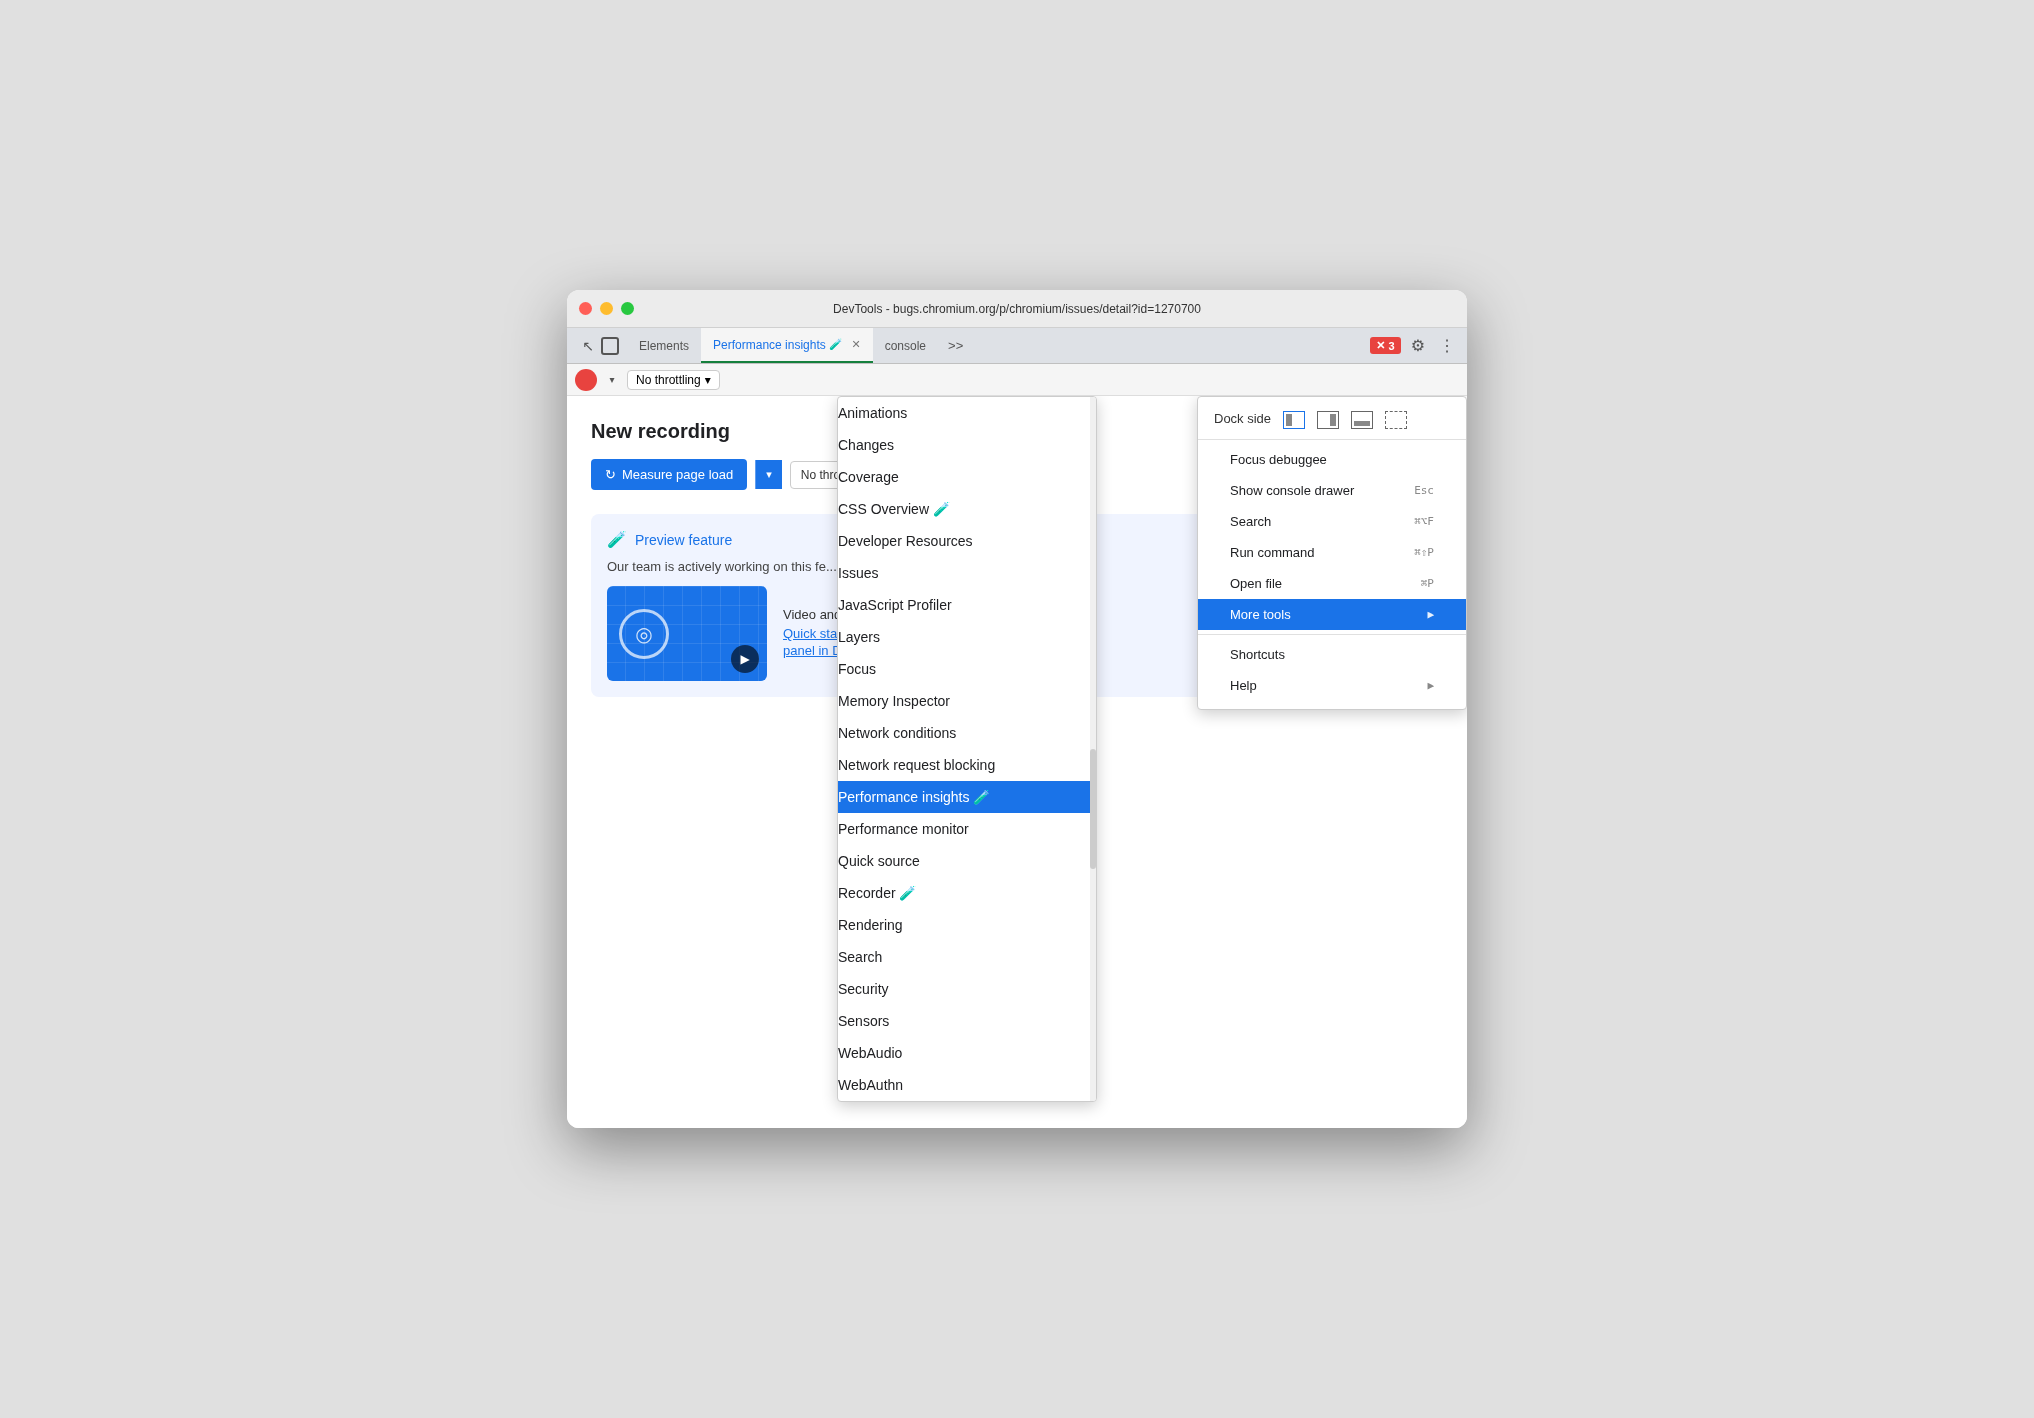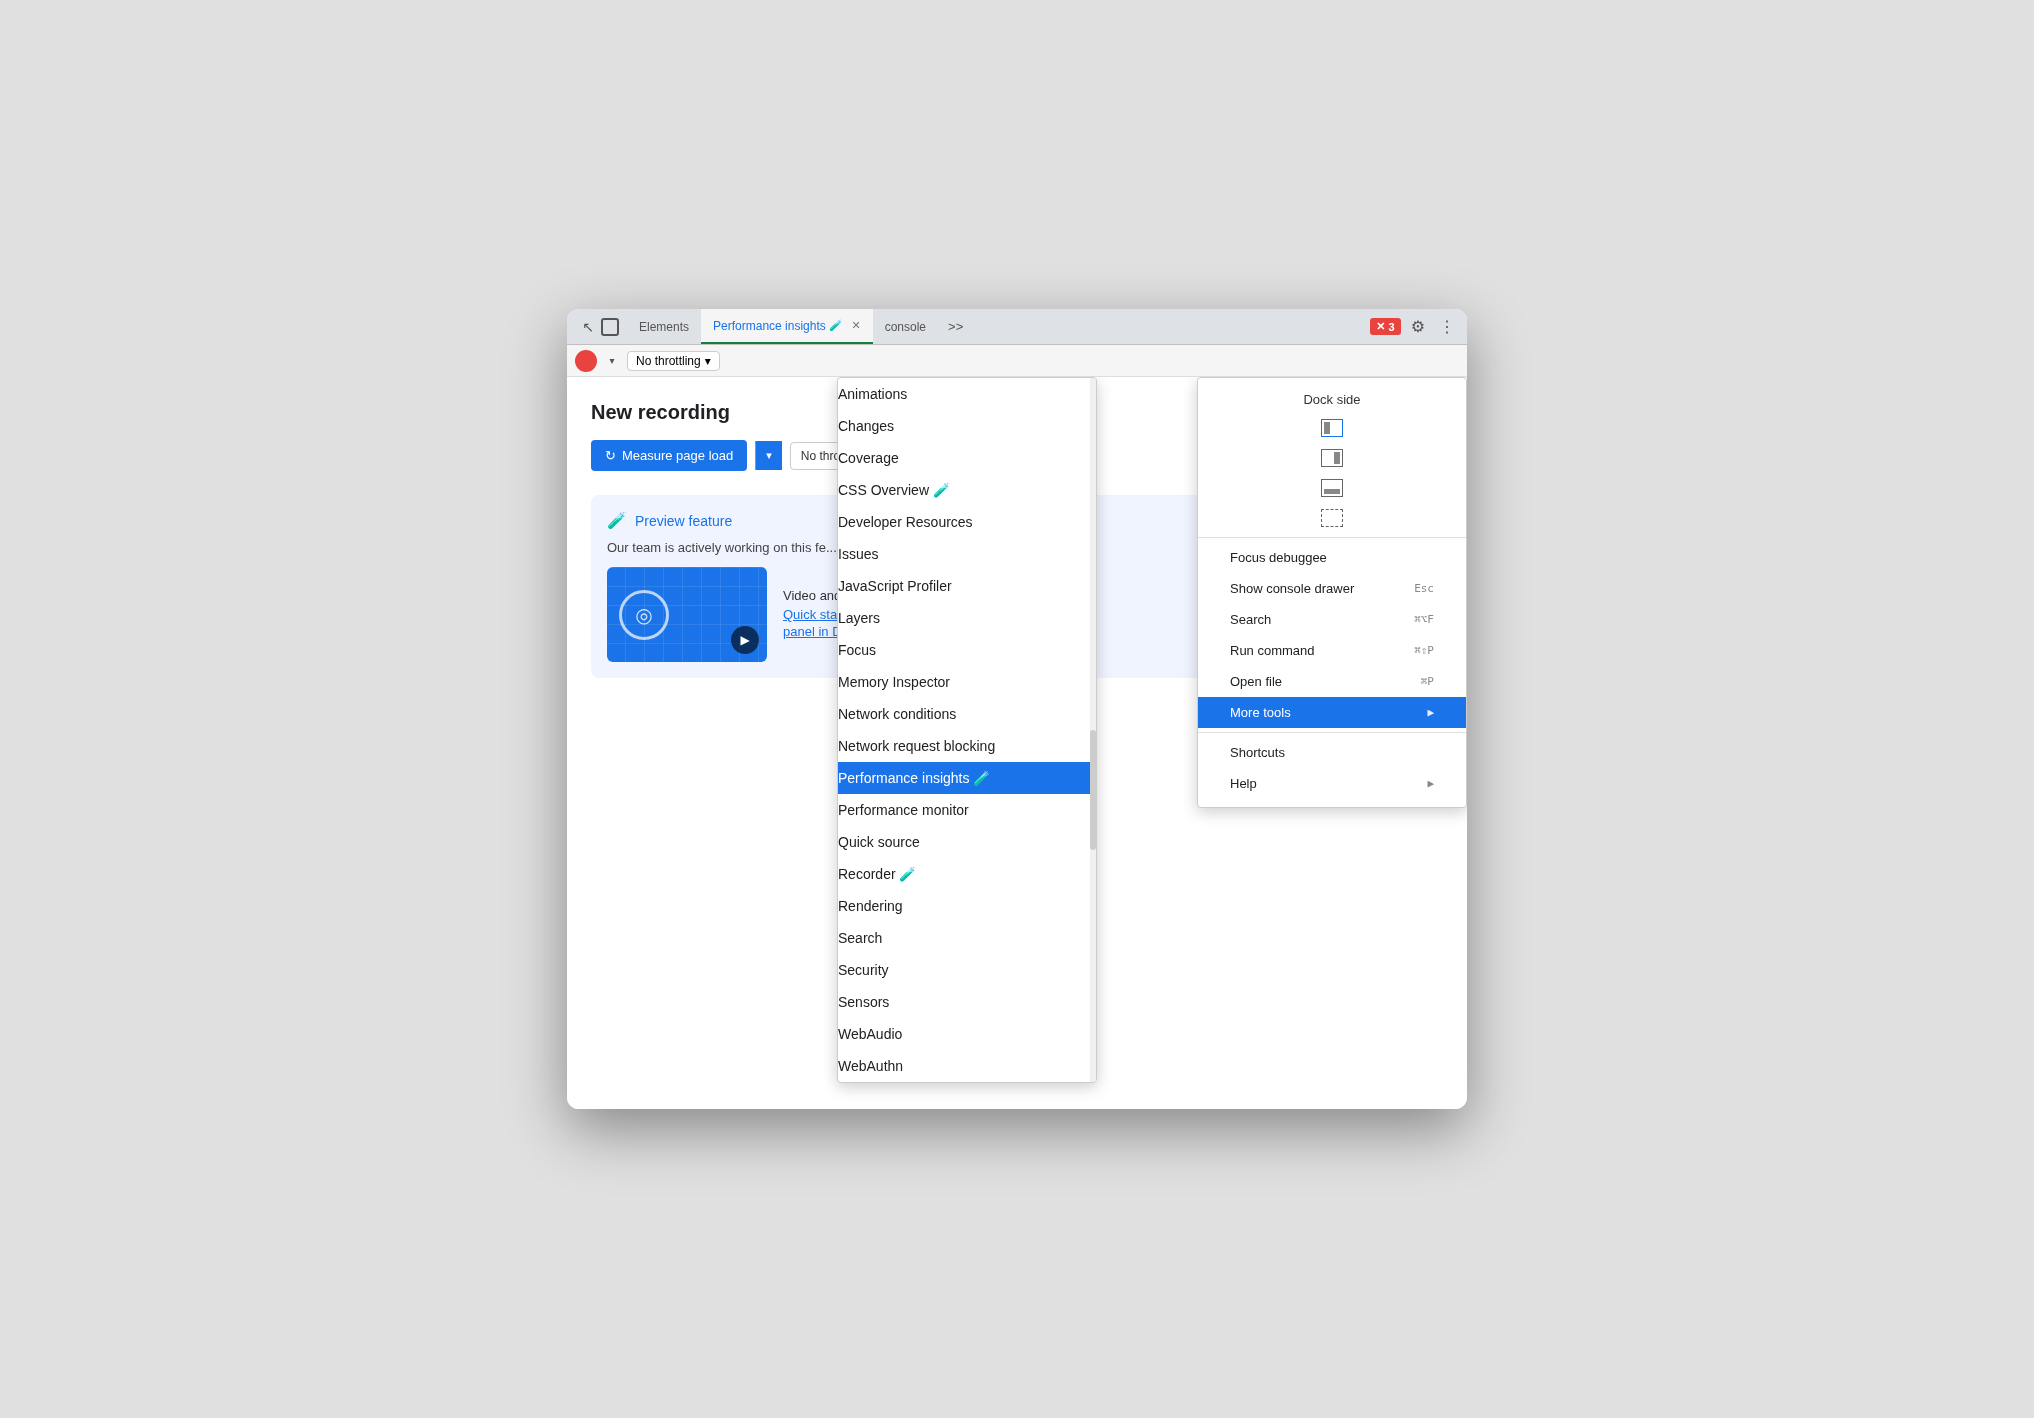--- a/index.html
+++ b/index.html
@@ -424,24 +424,22 @@
     .kbd {
       font-size: 11px;
       color: #888;
       font-family: monospace;
     }
     .right-dropdown-item.active .kbd {
       color: rgba(255,255,255,0.8);
     }
     .dock-row {
       display: flex;
-      align-items: center;
       padding: 6px 16px;
       gap: 12px;
-      flex-direction: column;
     }
     .dock-icon-btn {
       width: 22px;
       height: 18px;
       border: 1.5px solid #666;
       background: none;
       cursor: pointer;
       position: relative;
       display: flex;
       align-items: center;
@@ -469,20 +467,28 @@
       bottom: 2px;
       width: auto;
       height: 5px;
     }
   </style>
 </head>
 <body>
 
 <div class="window">
 
+  <div class="titlebar">
+    <div class="titlebar-buttons">
+      <button class="tb-btn tb-close"></button>
+      <button class="tb-btn tb-min"></button>
+      <button class="tb-btn tb-max"></button>
+    </div>
+    <span class="titlebar-title">DevTools - bugs.chromium.org/p/chromium/issues/detail?id=1270700</span>
+  </div>
 
   <div class="devtools-body">
 
     <div class="devtools-tabs">
       <div class="tab-icon">
         <div class="tab-cursor-icon">↖</div>
         <div class="tab-square-icon"></div>
       </div>
       <div class="tab">
         <span>Elements</span>

